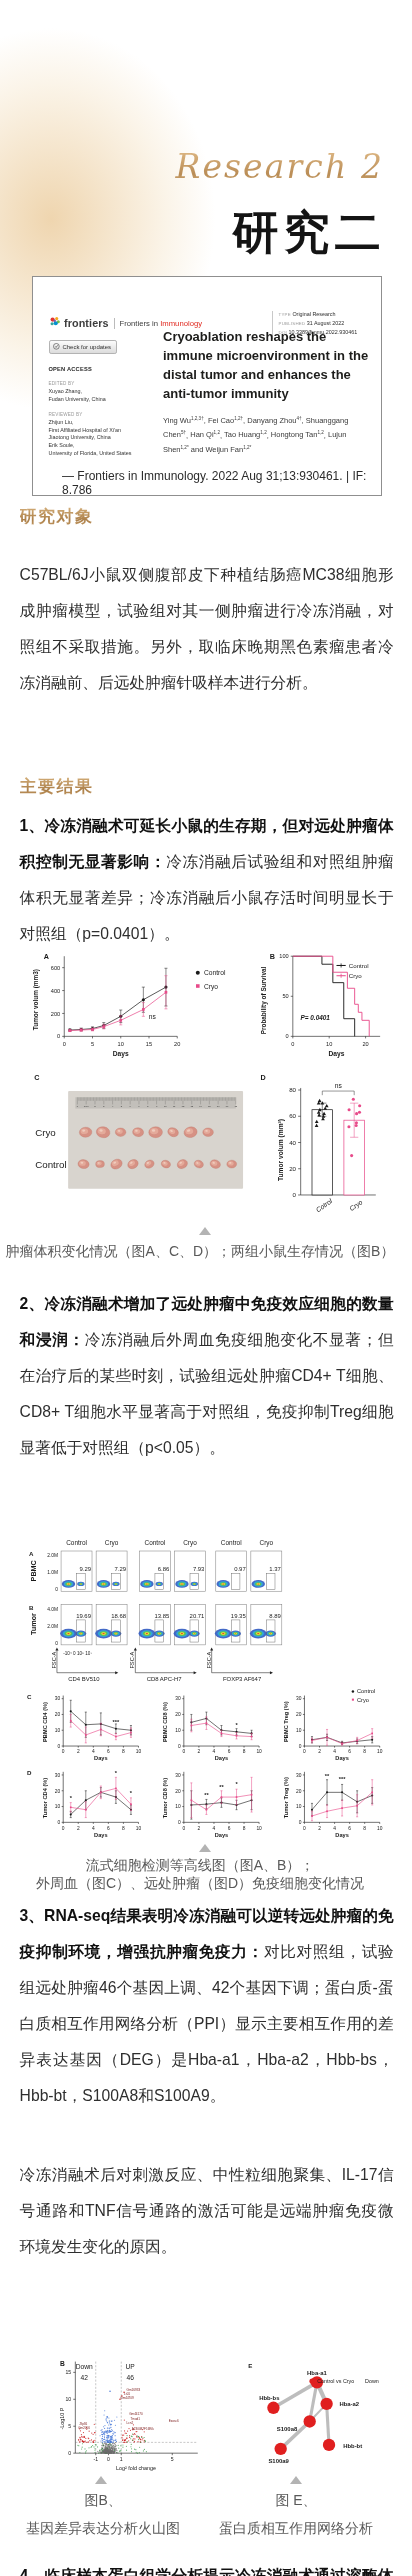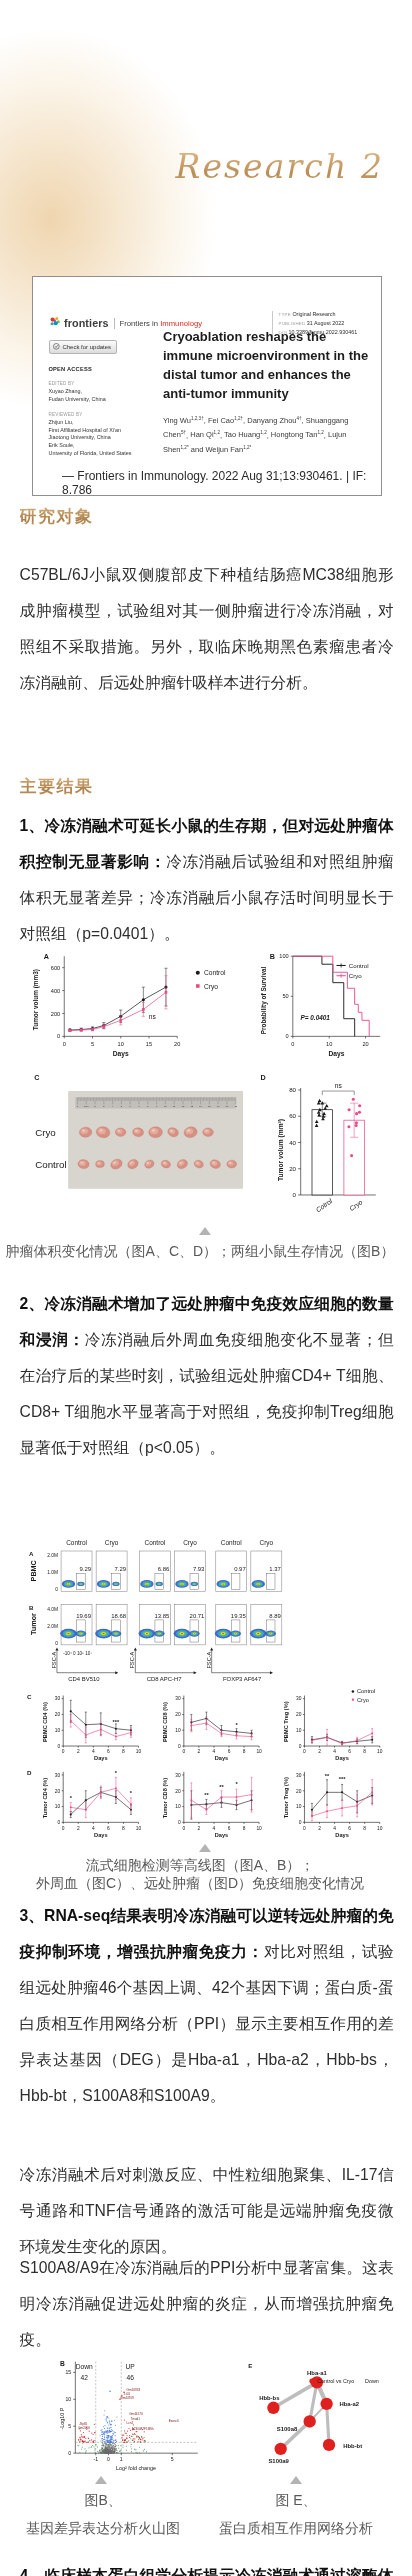--- a/index.html
+++ b/index.html
@@ -40,20 +40,21 @@
   .cap{position:absolute;left:0;width:400px;text-align:center;font-size:14px;color:#595959;margin:0;}
   .cap2{position:absolute;text-align:center;font-size:14px;color:#595959;margin:0;}
   .figbox{position:absolute;}
 </style>
 </head>
 <body>
 
 <div class="page">
   <div class="glow"></div>
   <div class="script-title">Research 2</div>
+  <div class="cn-title">研究二</div>
 
   <div class="paper-card">
     <div class="pc-logo">
       <span>
         <svg width="12.4" height="12.4" viewBox="0 0 24 24">
           <circle cx="7" cy="7" r="4" fill="#e3342f"></circle>
             <circle cx="15" cy="5" r="3" fill="#f6a81c"></circle>
           <circle cx="18" cy="11" r="3" fill="#7bc043"></circle>
             <circle cx="13" cy="14" r="4" fill="#0392cf"></circle>
           <circle cx="6" cy="15" r="3" fill="#35a79c"></circle>
@@ -1062,21 +1063,20 @@
         <text x="648" y="18" font-size="11" fill="#1a1a1a" text-anchor="start" font-weight="normal" font-style="normal" font-family="Liberation Sans, sans-serif">Control</text>
         <rect x="638" y="28" width="4" height="4" fill="#e84b8a" stroke="none" stroke-width="1" rx="0" opacity="1"></rect>
         <text x="648" y="34" font-size="11" fill="#1a1a1a" text-anchor="start" font-weight="normal" font-style="normal" font-family="Liberation Sans, sans-serif">Cryo</text>
       </svg></div>
   <div class="tri" style="left:199px;top:1844px"></div>
   <p class="cap" style="top:1875px">外周血（图C）、远处肿瘤（图D）免疫细胞变化情况</p>
   <p class="cap" style="top:1857px">流式细胞检测等高线图（图A、B）；</p>
 
   <p class="body-text" style="top:1898px"><span class="lead">3、RNA-seq结果表明冷冻消融可以逆转远处肿瘤的免疫抑制环境，增强抗肿瘤免疫力：</span><span>对比对照组，试验组远处肿瘤46个基因上调、42个基因下调；蛋白质-蛋白质相互作用网络分析（PPI）显示主要相互作用的差异表达基因（DEG）是Hba-a1，Hba-a2，Hbb-bs，Hbb-bt，S100A8和S100A9。</span></p>
   <p class="body-text" style="top:2157px">冷冻消融术后对刺激反应、中性粒细胞聚集、IL-17信号通路和TNF信号通路的激活可能是远端肿瘤免疫微环境发生变化的原因。</p>
-  <p class="body-text" style="top:2250px">S100A8/A9在冷冻消融后的PPI分析中显著富集。这表明冷冻消融促进远处肿瘤的炎症，从而增强抗肿瘤免疫。</p>
 
   <div class="figbox" style="left:28px;top:2352px"><svg xmlns="http://www.w3.org/2000/svg" width="355" height="120" viewBox="0 0 690 232">
         <text x="62" y="26" font-size="13" fill="#1a1a1a" text-anchor="start" font-weight="bold" font-style="normal" font-family="Liberation Sans, sans-serif">B</text>
         <line x1="92" y1="18" x2="92" y2="196" stroke="#1a1a1a" stroke-width="1.2"></line>
         <line x1="92" y1="196" x2="330" y2="196" stroke="#1a1a1a" stroke-width="1.2"></line>
         <line x1="88" y1="196" x2="92" y2="196" stroke="#1a1a1a" stroke-width="1.2"></line>
         <text x="84" y="199.5" font-size="10" fill="#1a1a1a" text-anchor="end" font-weight="normal" font-style="normal" font-family="Liberation Sans, sans-serif">0</text>
         <line x1="88" y1="143.64705882352942" x2="92" y2="143.64705882352942" stroke="#1a1a1a" stroke-width="1.2"></line>
         <text x="84" y="147.14705882352942" font-size="10" fill="#1a1a1a" text-anchor="end" font-weight="normal" font-style="normal" font-family="Liberation Sans, sans-serif">5</text>
         <line x1="88" y1="91.29411764705883" x2="92" y2="91.29411764705883" stroke="#1a1a1a" stroke-width="1.2"></line>

